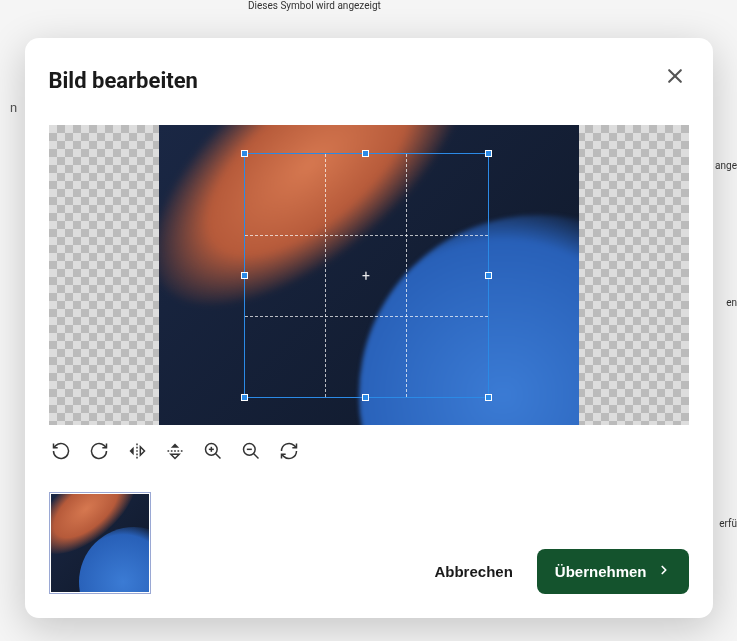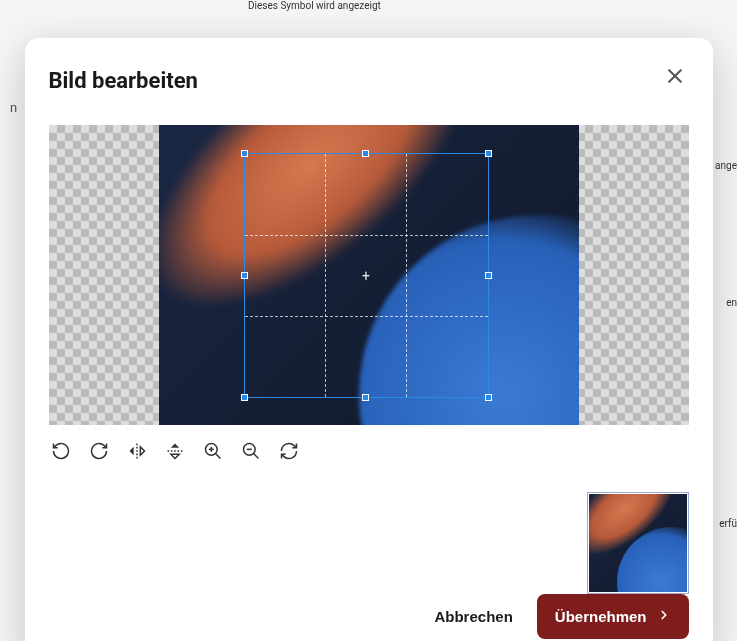--- a/index.html
+++ b/index.html
@@ -189,21 +189,20 @@
       cursor: pointer;
       color: #333;
       padding: 2px;
       display: flex;
     }
     .bottom-row {
       display: flex;
       justify-content: space-between;
       align-items: flex-end;
       margin-top: 26px;
-      flex-direction: column;
     }
     .thumbnail {
       width: 102px;
       height: 102px;
       border: 1px solid #9aa8d4;
       padding: 1px;
       background: white;
     }
     .thumbnail-inner {
       width: 100%;
@@ -239,21 +238,21 @@
     .btn-cancel {
       background: none;
       border: none;
       color: #1a1a1a;
       font-size: 15px;
       font-weight: 600;
       cursor: pointer;
       padding: 12px 8px;
     }
     .btn-apply {
-      background: #7f1d1d;
+      background: #14532d;
       border: none;
       color: white;
       font-size: 15px;
       font-weight: 600;
       cursor: pointer;
       padding: 14px 18px;
       border-radius: 8px;
       display: flex;
       align-items: center;
       gap: 10px;

